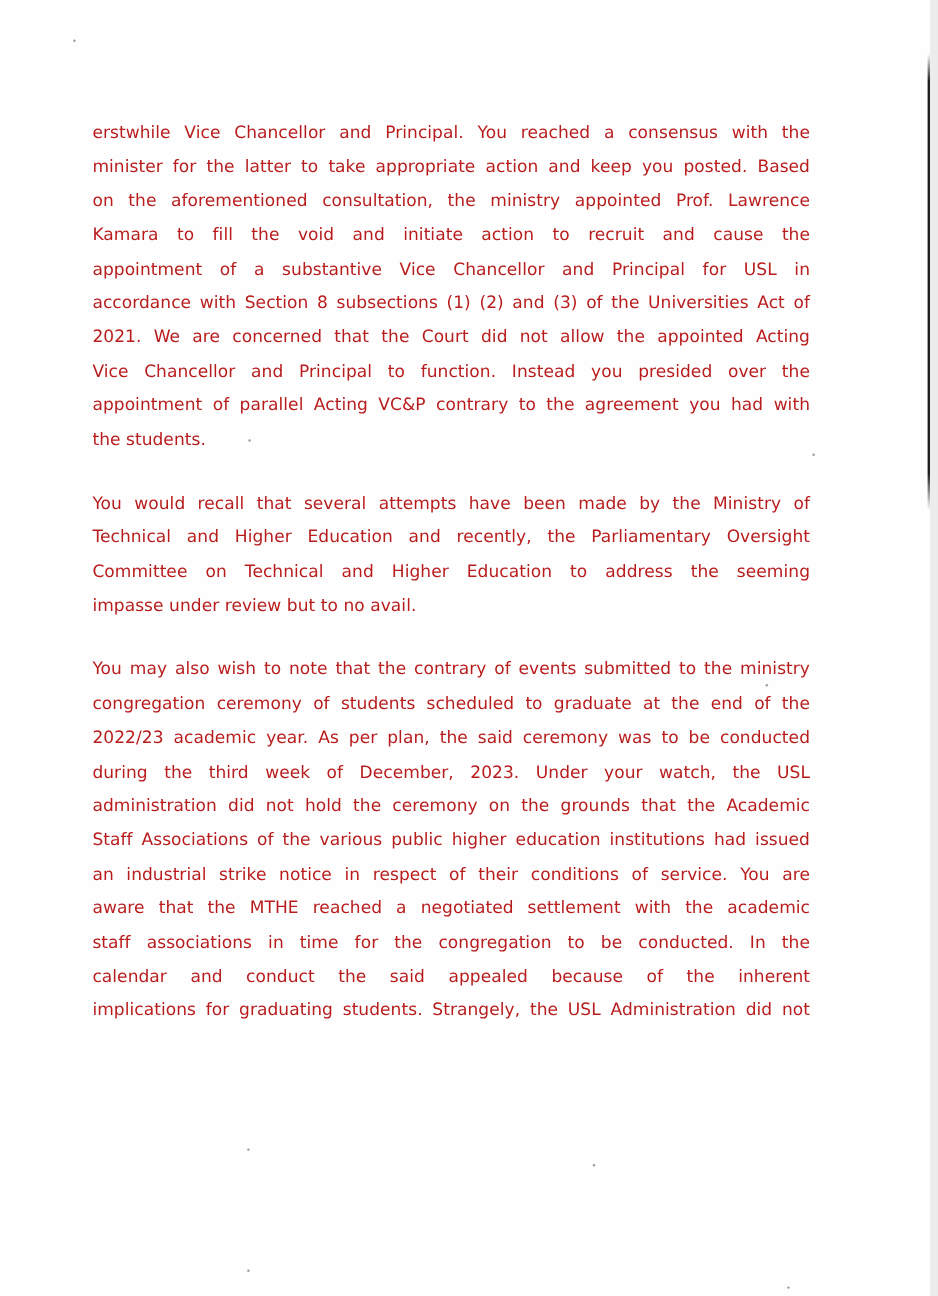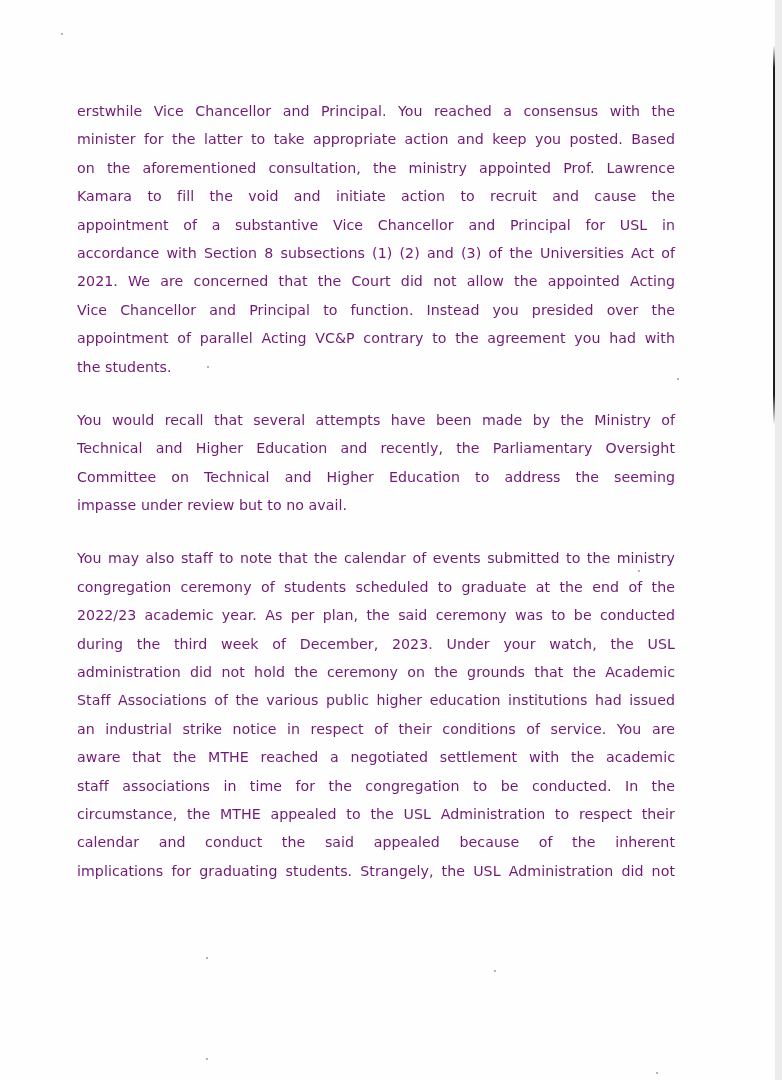--- a/index.html
+++ b/index.html
@@ -33,21 +33,21 @@
       background: linear-gradient(to bottom, rgba(30,30,30,0) 0%, #1e1e1e 6%, #1e1e1e 92%, rgba(30,30,30,0) 100%);
     }
     .body-text {
       position: absolute;
       left: 77px;
       width: 598px;
       top: 97px;
       font-family: "DejaVu Sans", sans-serif;
       font-size: 14.2px;
       line-height: 28.4px;
-      color: #701a75;
+      color: #b91c1c;
       letter-spacing: 0.05px;
     }
     .para {
       margin: 0;
       text-align: justify;
       text-align-last: left;
     }
     .line {
       display: block;
       text-align: justify;
@@ -100,27 +100,26 @@
     </div>
 
     <div class="para">
       <span class="line">You would recall that several attempts have been made by the Ministry of</span>
       <span class="line">Technical and Higher Education and recently, the Parliamentary Oversight</span>
       <span class="line">Committee on Technical and Higher Education to address the seeming</span>
       <span class="line last">impasse under review but to no avail.</span>
     </div>
 
     <div class="para">
-      <span class="line">You may also staff to note that the calendar of events submitted to the ministry</span>
+      <span class="line">You may also wish to note that the contrary of events submitted to the ministry</span>
       <span class="line">congregation ceremony of students scheduled to graduate at the end of the</span>
       <span class="line">2022/23 academic year. As per plan, the said ceremony was to be conducted</span>
       <span class="line">during the third week of December, 2023. Under your watch, the USL</span>
       <span class="line">administration did not hold the ceremony on the grounds that the Academic</span>
       <span class="line">Staff Associations of the various public higher education institutions had issued</span>
       <span class="line">an industrial strike notice in respect of their conditions of service. You are</span>
       <span class="line">aware that the MTHE reached a negotiated settlement with the academic</span>
       <span class="line">staff associations in time for the congregation to be conducted. In the</span>
-      <span class="line">circumstance, the MTHE appealed to the USL Administration to respect their</span>
       <span class="line">calendar and conduct the said appealed because of the inherent</span>
       <span class="line">implications for graduating students. Strangely, the USL Administration did not</span>
     </div>
   </div>
 </div>
 
 </body></html>

